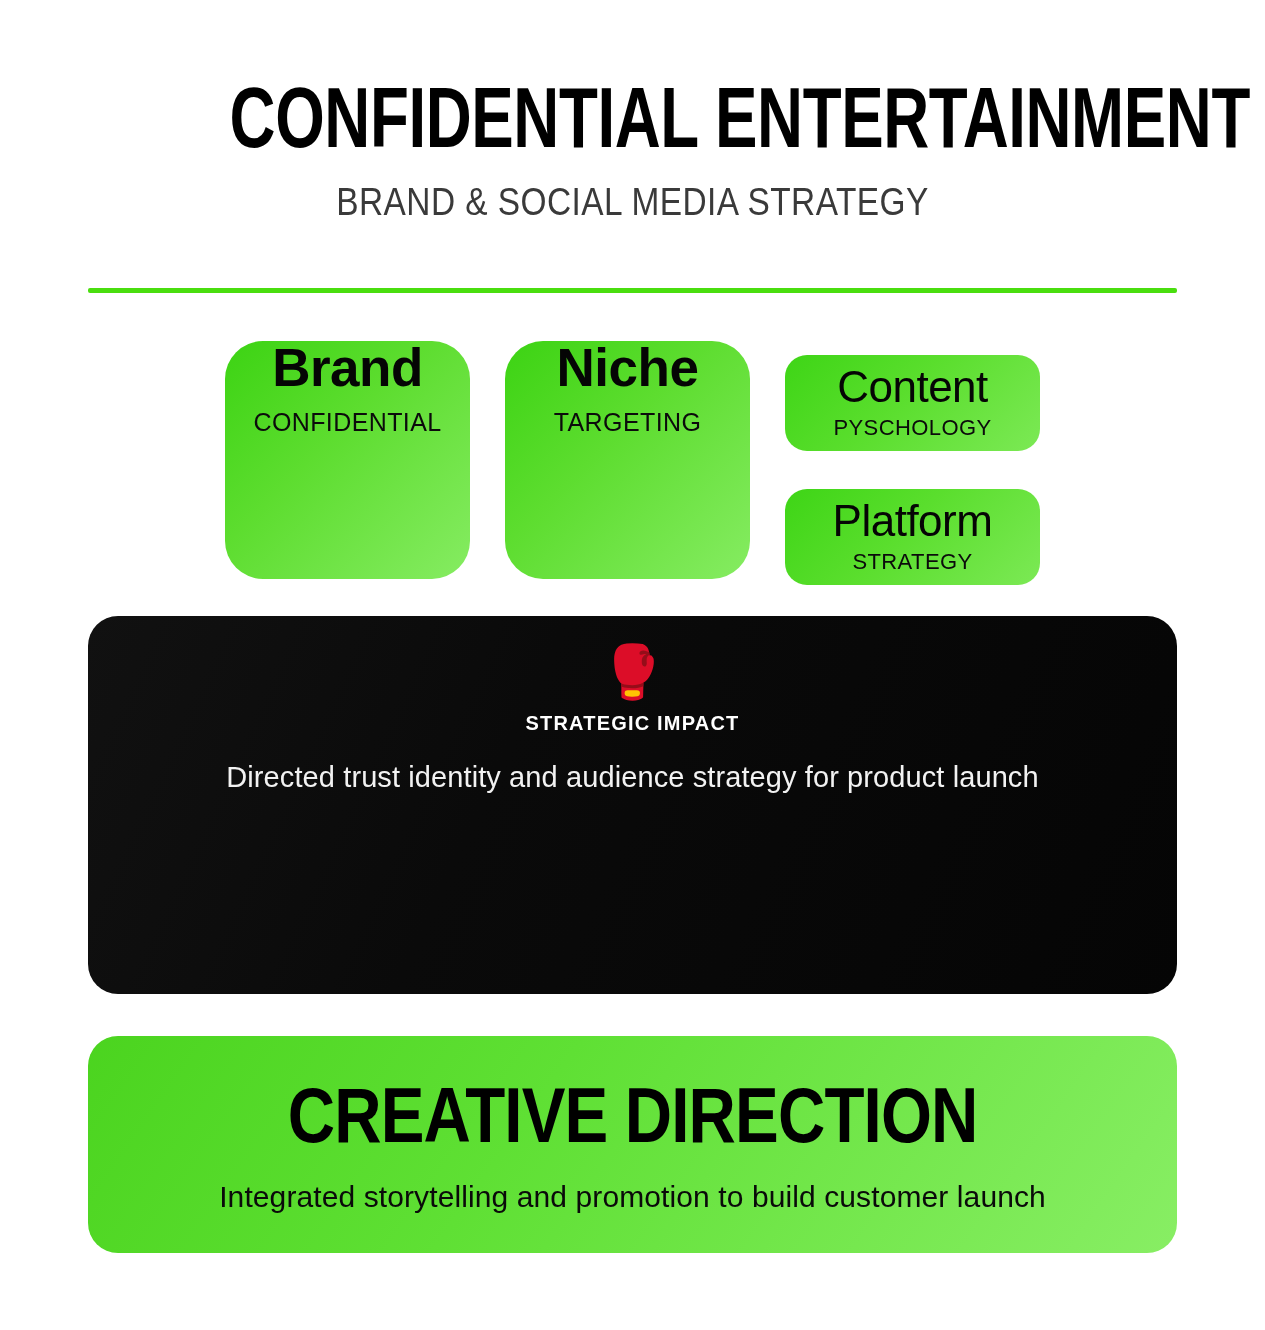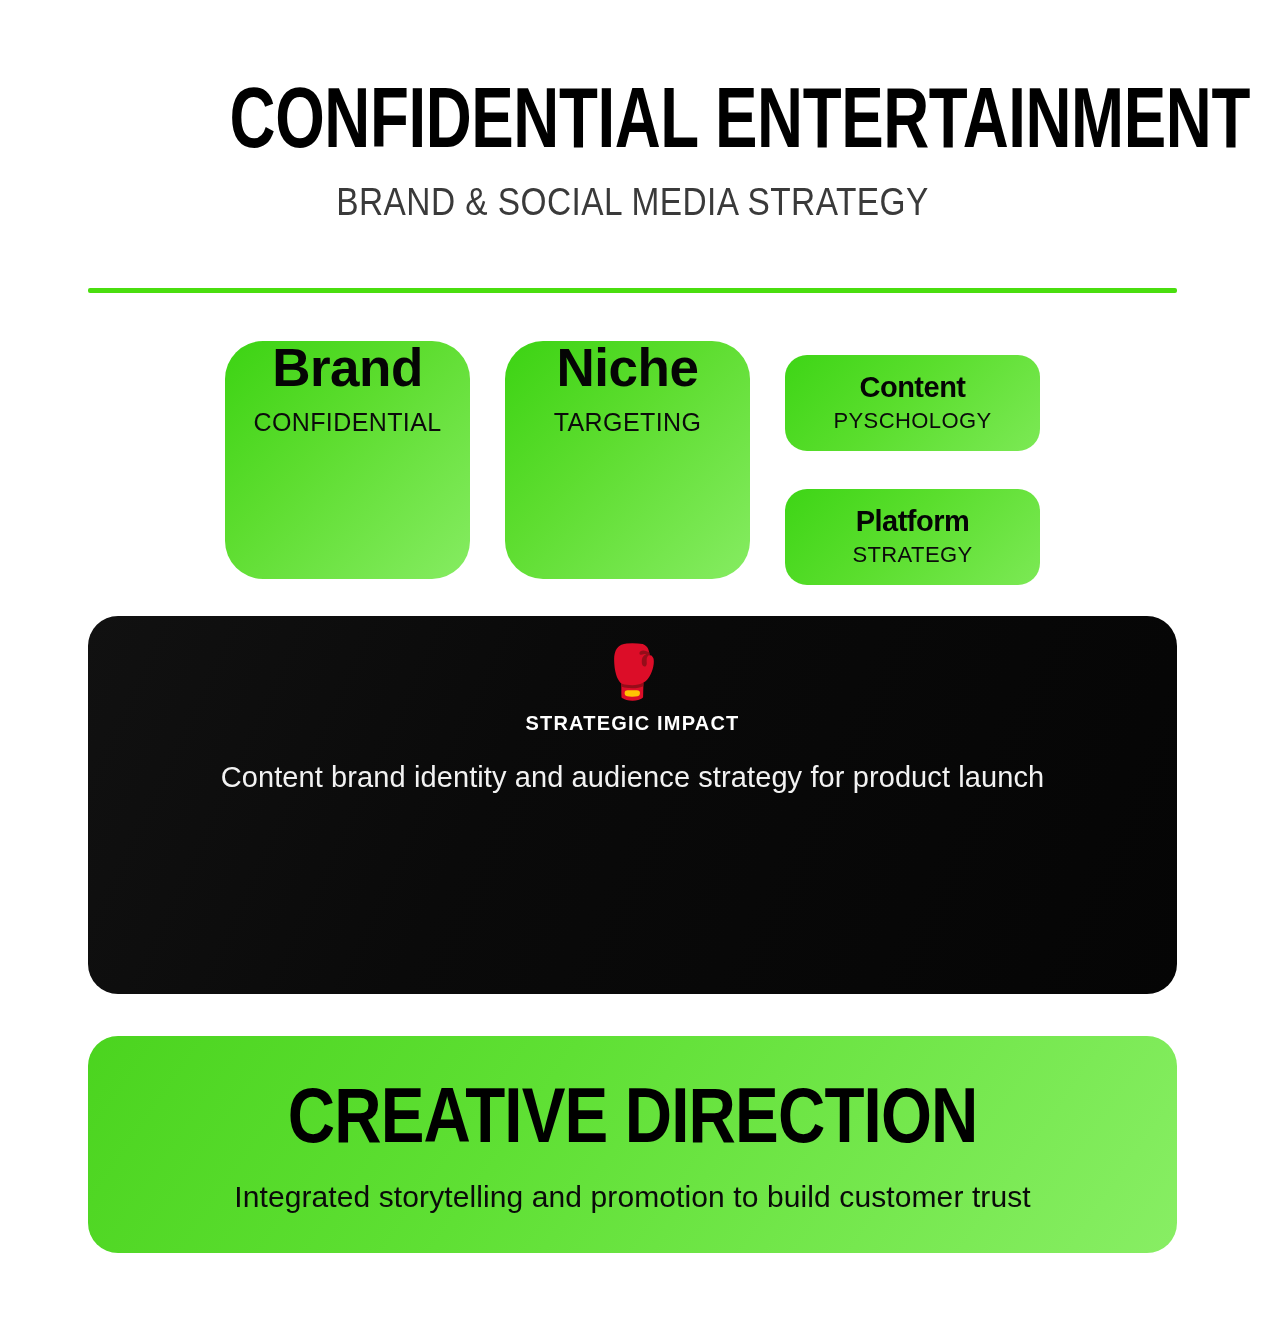--- a/index.html
+++ b/index.html
@@ -111,22 +111,22 @@
     background: linear-gradient(135deg, #3ed516 0%, #5ade2d 45%, #7ce955 100%);
     display: flex;
     flex-direction: column;
     align-items: center;
     justify-content: center;
     box-sizing: border-box;
   }
   .card-small.content { top: 14px; height: 96px; }
   .card-small.platform { top: 148px; height: 96px; }
   .card-small .card-title {
-    font-size: 29px;
-    font-weight: 700;
+    font-size: 44px;
+    font-weight: 400;
     color: #050505;
     line-height: 1;
     letter-spacing: -0.5px;
   }
   .card-small .card-sub {
     margin-top: 6px;
     font-size: 22px;
     font-weight: 400;
     color: #0b0b0b;
     letter-spacing: 0.4px;
@@ -246,21 +246,21 @@
     <div class="card-small platform">
       <span class="card-title">Platform</span>
       <span class="card-sub">STRATEGY</span>
     </div>
 
   </div>
 
   <div class="impact-panel">
     <div class="glove-icon">🥊</div>
     <div class="impact-label">STRATEGIC IMPACT</div>
-    <div class="impact-desc">Content brand identity and audience strategy for product launch</div>
+    <div class="impact-desc">Directed trust identity and audience strategy for product launch</div>
   </div>
 
   <div class="direction-banner">
     <div class="direction-title">CREATIVE DIRECTION</div>
-    <div class="direction-desc">Integrated storytelling and promotion to build customer trust</div>
+    <div class="direction-desc">Integrated storytelling and promotion to build customer launch</div>
   </div>
 
 </div>
 
 </body></html>

